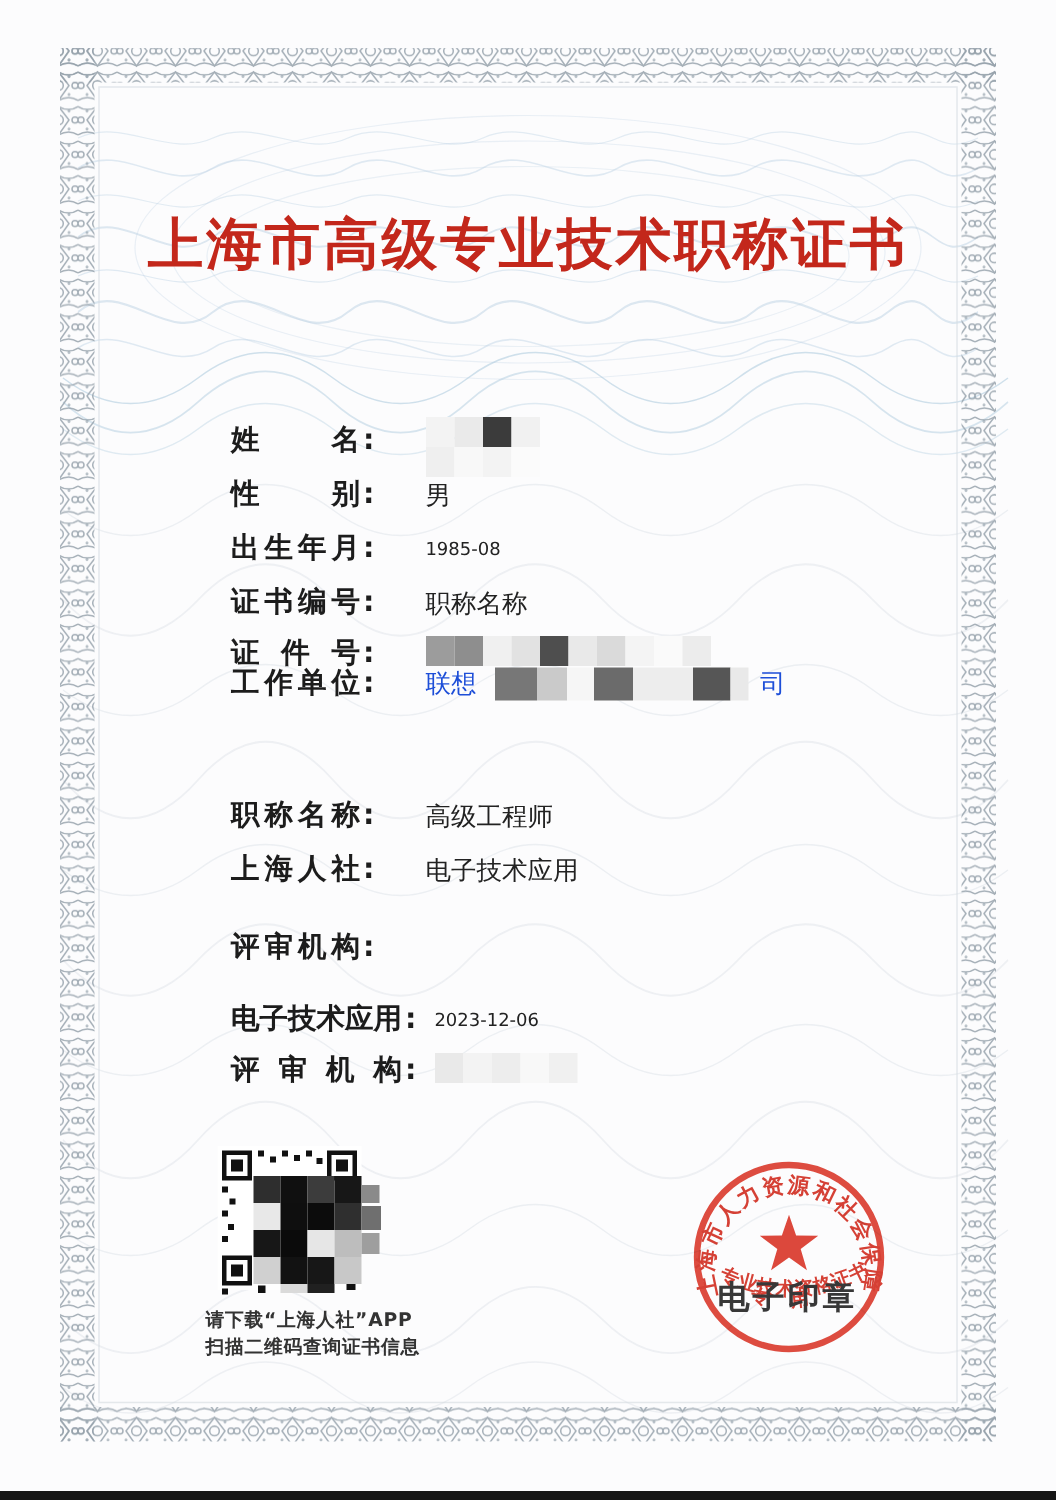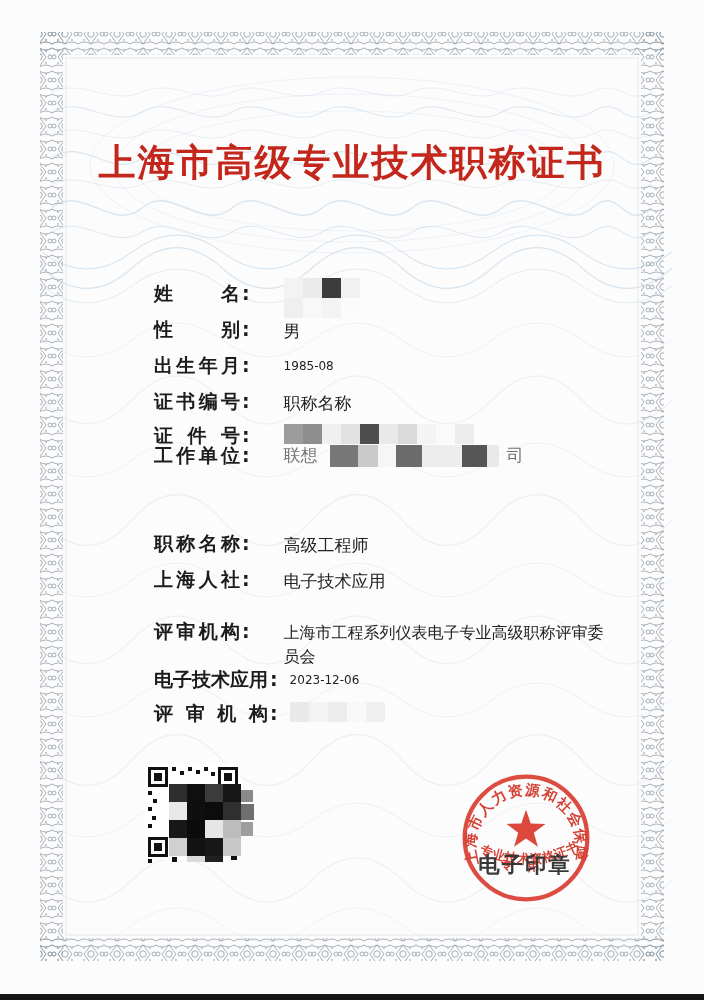--- a/index.html
+++ b/index.html
@@ -27,21 +27,21 @@
     font-family:"DejaVu Serif","Liberation Serif",serif;
     font-size:17px;color:#222;margin-left:34px;line-height:1.5;margin-top:1px;
   }
   .row.widerow .fvalue{margin-left:12px;}
   .fvalue.num{font-family:"DejaVu Sans","Liberation Sans",sans-serif;font-size:12px;margin-top:3px;}
   .fvalue.longval{width:322px;font-size:16px;}
   .mosaic{display:inline-flex;flex-wrap:wrap;margin-left:34px;}
   .mosaic.name{width:77px;margin-top:-4px;}
   .mz{width:19px;height:20px;flex:0 0 auto;}
   .workval{display:flex;align-items:center;margin-left:34px;}
-  .workval .txt{font-family:Liberation Mono, monospace;font-size:17px;color:#737373;}
+  .workval .txt{font-family:Liberation Mono, monospace;font-size:17px;color:#1d4ed8;}
   .workval .mz{height:22px;}
   .qr-wrap{position:absolute;left:145px;top:764px;}
   .qr-caption{
     position:absolute;left:137px;top:871px;width:220px;
     font-size:12.5px;font-weight:bold;color:#333;line-height:18px;letter-spacing:.5px;
   }
   .seal-wrap{position:absolute;left:453px;top:765px;width:146px;height:146px;
     opacity:.95;mix-blend-mode:multiply;}
   .bottom-strip{position:absolute;left:0;right:0;bottom:0;height:6px;background:#161616;}
 </style>
@@ -190,21 +190,20 @@
 
   <div class="row" style="top:568px">
     <span class="flabel">上海人社</span>
     <span class="colon">:</span>
     <span class="fvalue">电子技术应用</span>
   </div>
 
   <div class="row" style="top:620px">
     <span class="flabel">评审机构</span>
     <span class="colon">:</span>
-    <span class="fvalue longval">上海市工程系列仪表电子专业高级职称评审委员会</span>
   </div>
 
   <div class="row widerow" style="top:668px">
     <span class="flabel wide">电子技术应用</span>
     <span class="colon">:</span>
     <span class="fvalue num">2023-12-06</span>
   </div>
 
   <div class="row widerow" style="top:702px">
     <span class="flabel wide">评审机构</span>
@@ -270,20 +269,24 @@
           <rect x="96" y="58" width="12" height="14" fill="#9e9e9e"></rect>
         <rect x="24" y="74" width="18" height="18" fill="#d0d0d0"></rect>
           <rect x="42" y="74" width="18" height="18" fill="#121212"></rect>
           <rect x="60" y="74" width="18" height="18" fill="#171717"></rect>
           <rect x="78" y="74" width="18" height="18" fill="#c8c8c8"></rect>
         <rect x="42" y="92" width="18" height="6" fill="#dadada"></rect>
           <rect x="60" y="92" width="18" height="6" fill="#202020"></rect>
       </g>
     </svg>
   </div>
+  <div class="qr-caption">
+    <div>请下载“上海人社”APP</div>
+    <div>扫描二维码查询证书信息</div>
+  </div>
 
   <div class="seal-wrap">
     <svg width="146" height="146" viewBox="0 0 150 150" aria-hidden="true">
       <defs>
         <path id="sealTop" d="M 28 105 A 52 52 0 1 1 122 105" fill="none"></path>
         <path id="sealMid" d="M 25 89 Q 75 113 125 89" fill="none"></path>
         <path id="sealBot" d="M 46 104 Q 75 113 104 104" fill="none"></path>
       </defs>
       <circle cx="75" cy="75" r="63" fill="none" stroke="#dc382a" stroke-width="4.4" opacity=".95"></circle>
       <polygon points="75,46 79.9,60.2 95,60.5 83,69.6 87.3,84 75,75.4 62.7,84 67,69.6 55,60.5 70.1,60.2" fill="#dc382a" opacity=".97"></polygon>

